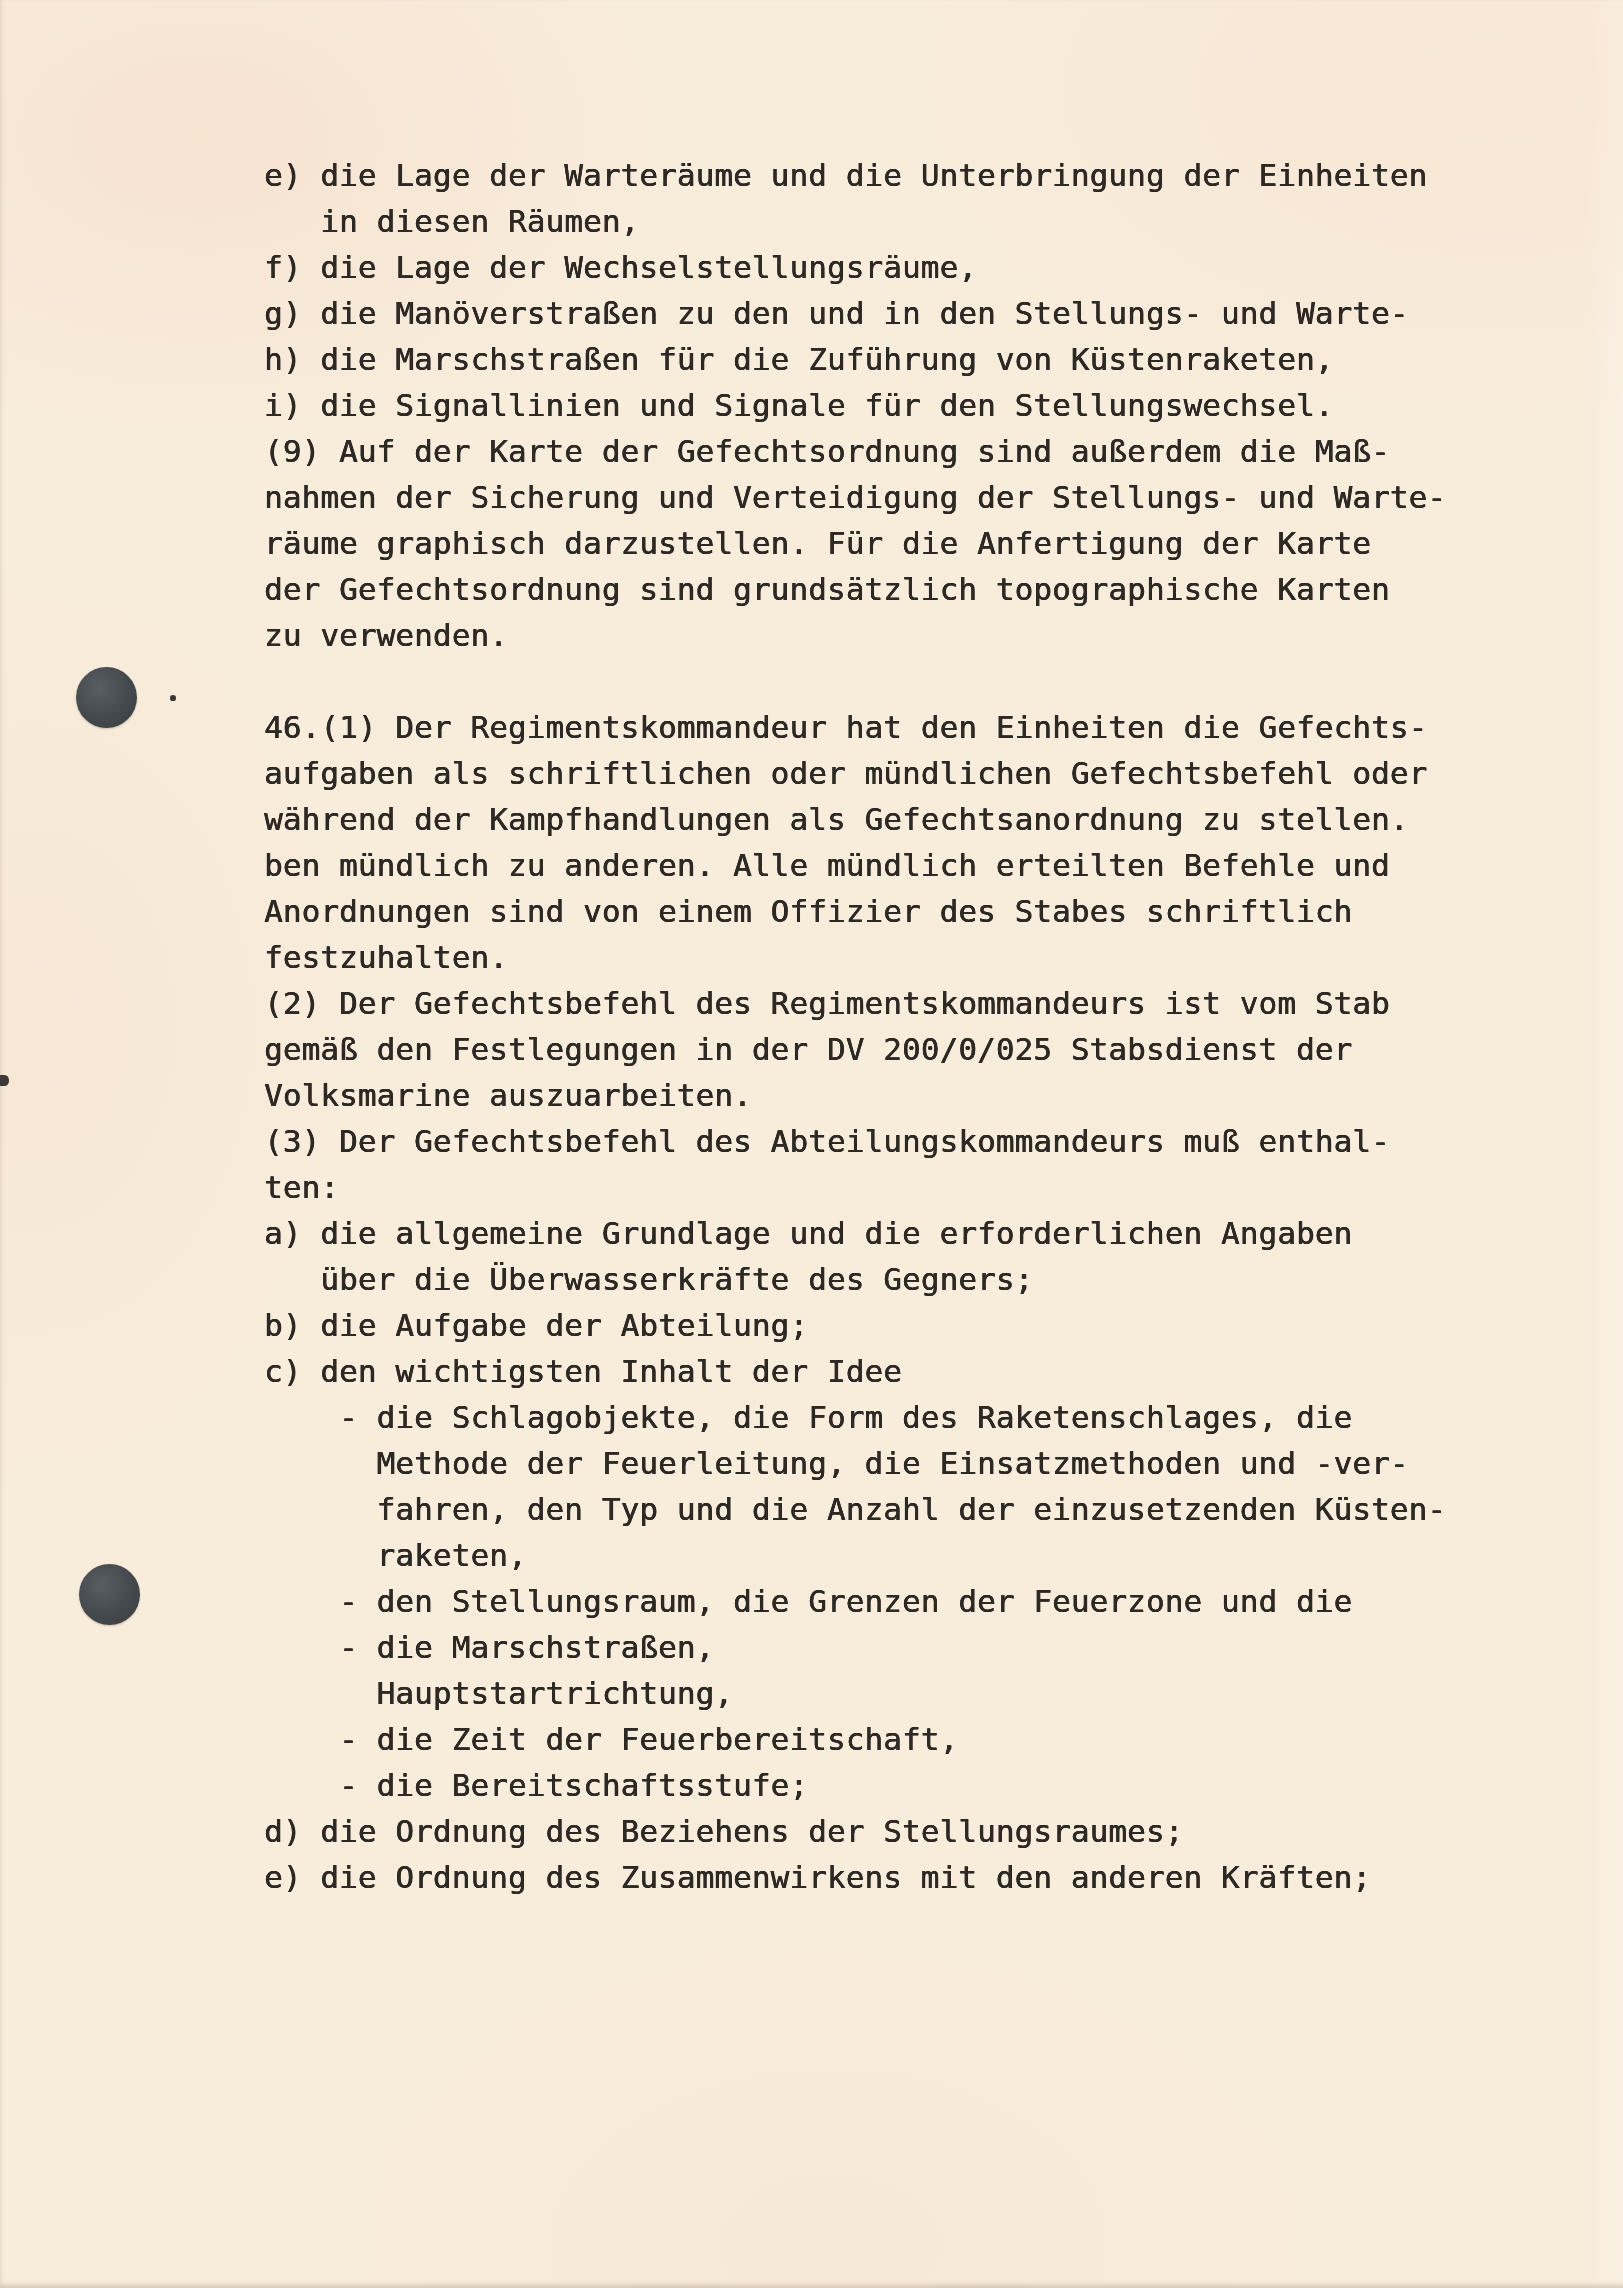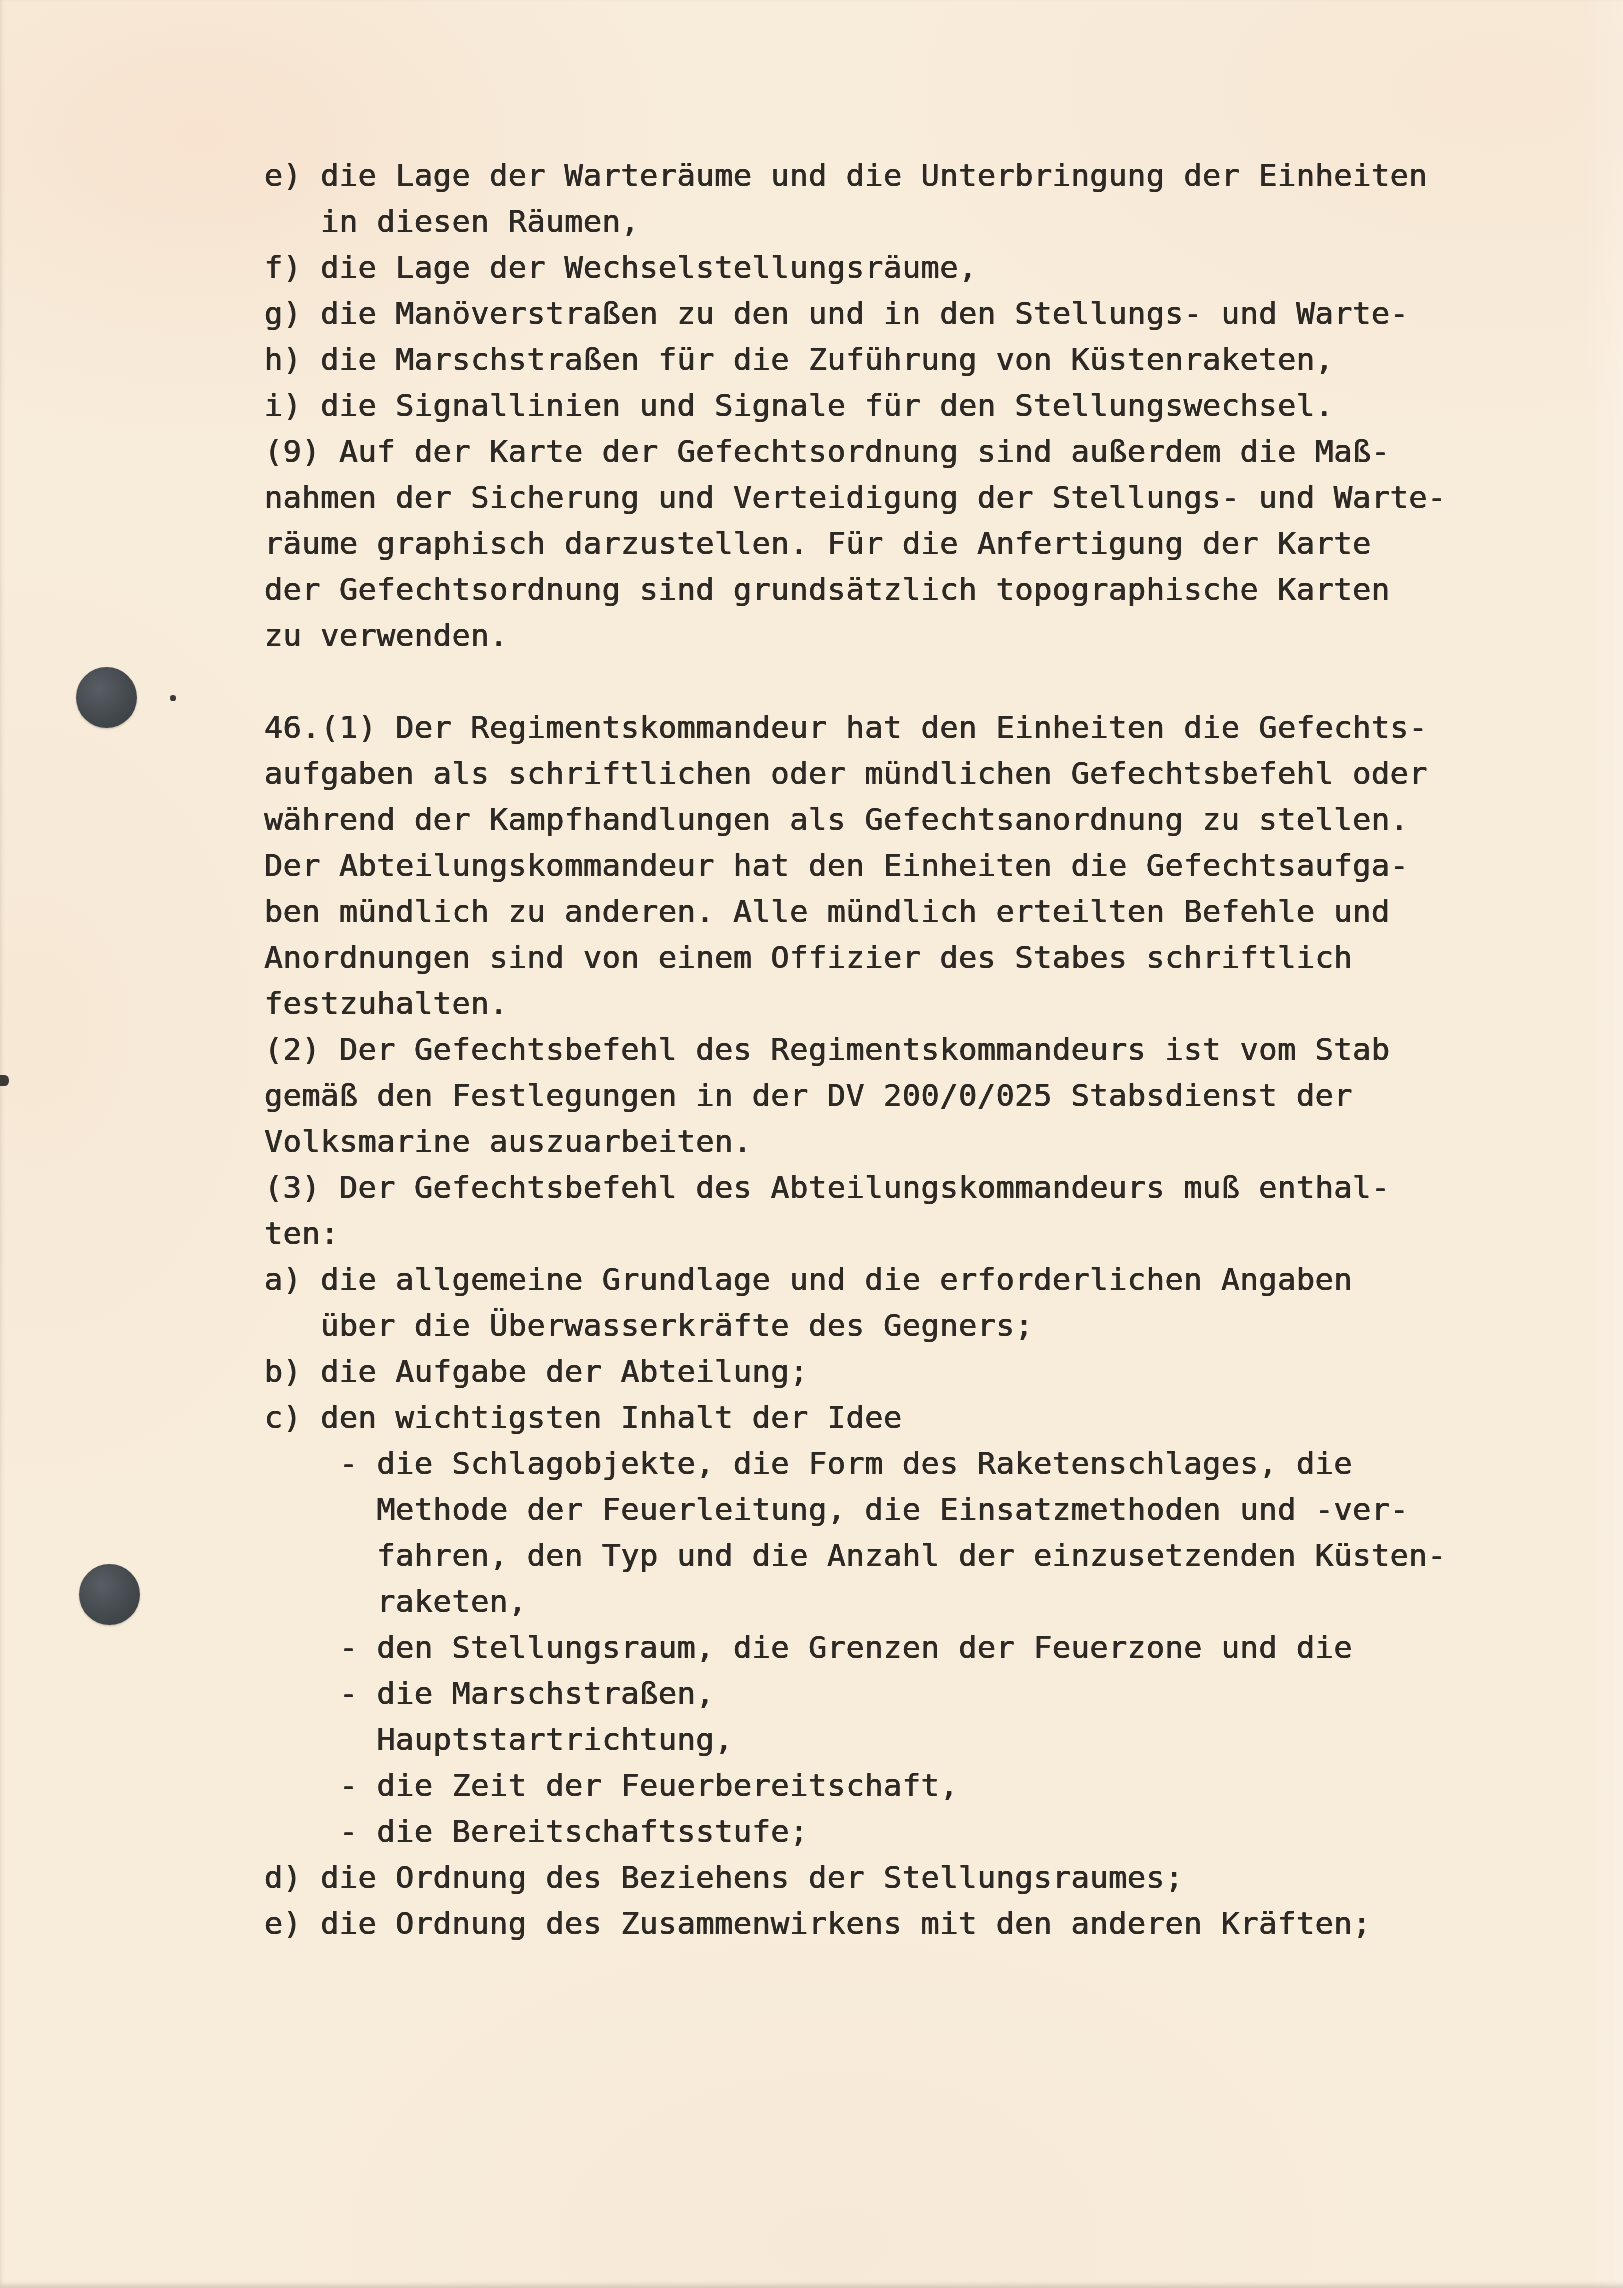--- a/index.html
+++ b/index.html
@@ -90,21 +90,20 @@
       <div class="line">i) die Signallinien und Signale für den Stellungswechsel.</div>
       <div class="line">(9) Auf der Karte der Gefechtsordnung sind außerdem die Maß-</div>
       <div class="line">nahmen der Sicherung und Verteidigung der Stellungs- und Warte-</div>
       <div class="line">räume graphisch darzustellen. Für die Anfertigung der Karte</div>
       <div class="line">der Gefechtsordnung sind grundsätzlich topographische Karten</div>
       <div class="line">zu verwenden.</div>
       <div class="line">&nbsp;</div>
       <div class="line">46.(1) Der Regimentskommandeur hat den Einheiten die Gefechts-</div>
       <div class="line">aufgaben als schriftlichen oder mündlichen Gefechtsbefehl oder</div>
       <div class="line">während der Kampfhandlungen als Gefechtsanordnung zu stellen.</div>
-      <div class="line">Der Abteilungskommandeur hat den Einheiten die Gefechtsaufga-</div>
       <div class="line">ben mündlich zu anderen. Alle mündlich erteilten Befehle und</div>
       <div class="line">Anordnungen sind von einem Offizier des Stabes schriftlich</div>
       <div class="line">festzuhalten.</div>
       <div class="line">(2) Der Gefechtsbefehl des Regimentskommandeurs ist vom Stab</div>
       <div class="line">gemäß den Festlegungen in der DV 200/0/025 Stabsdienst der</div>
       <div class="line">Volksmarine auszuarbeiten.</div>
       <div class="line">(3) Der Gefechtsbefehl des Abteilungskommandeurs muß enthal-</div>
       <div class="line">ten:</div>
       <div class="line">a) die allgemeine Grundlage und die erforderlichen Angaben</div>
       <div class="line">   über die Überwasserkräfte des Gegners;</div>

